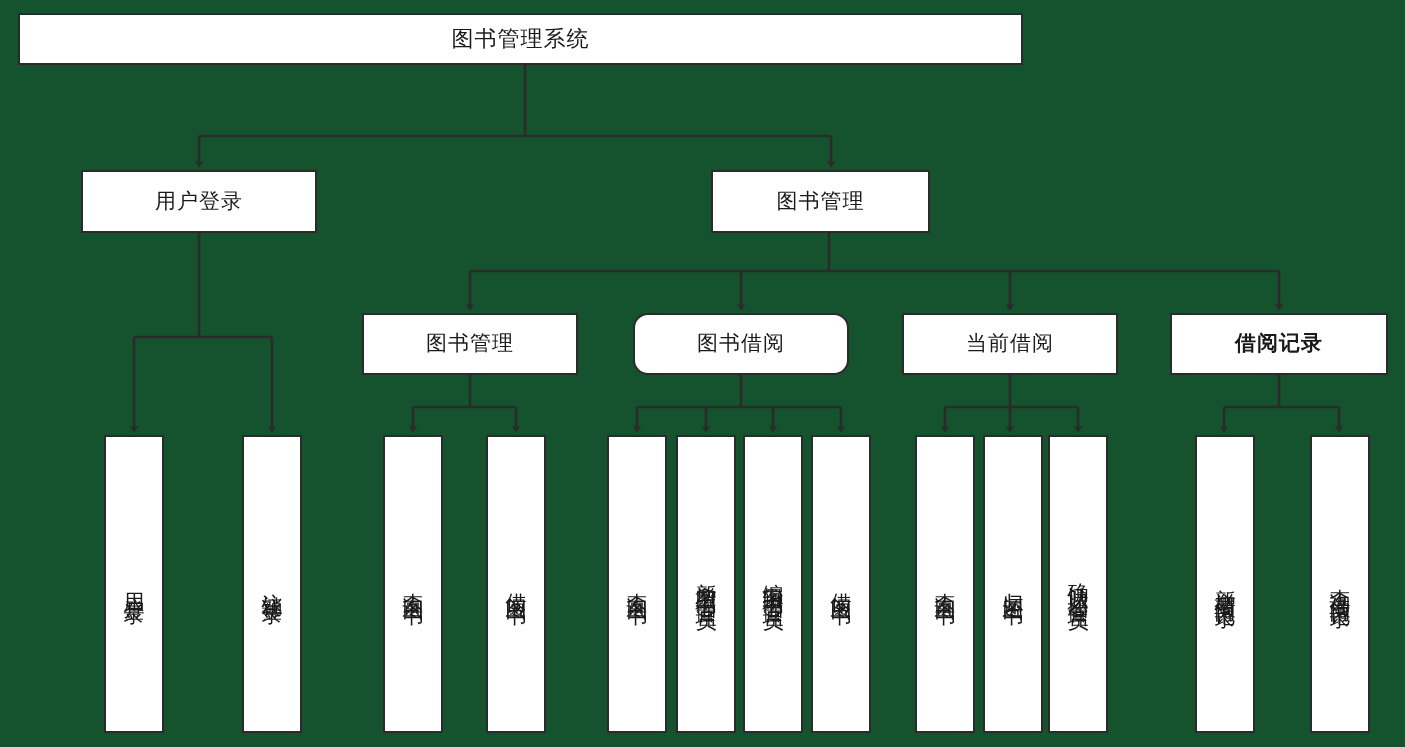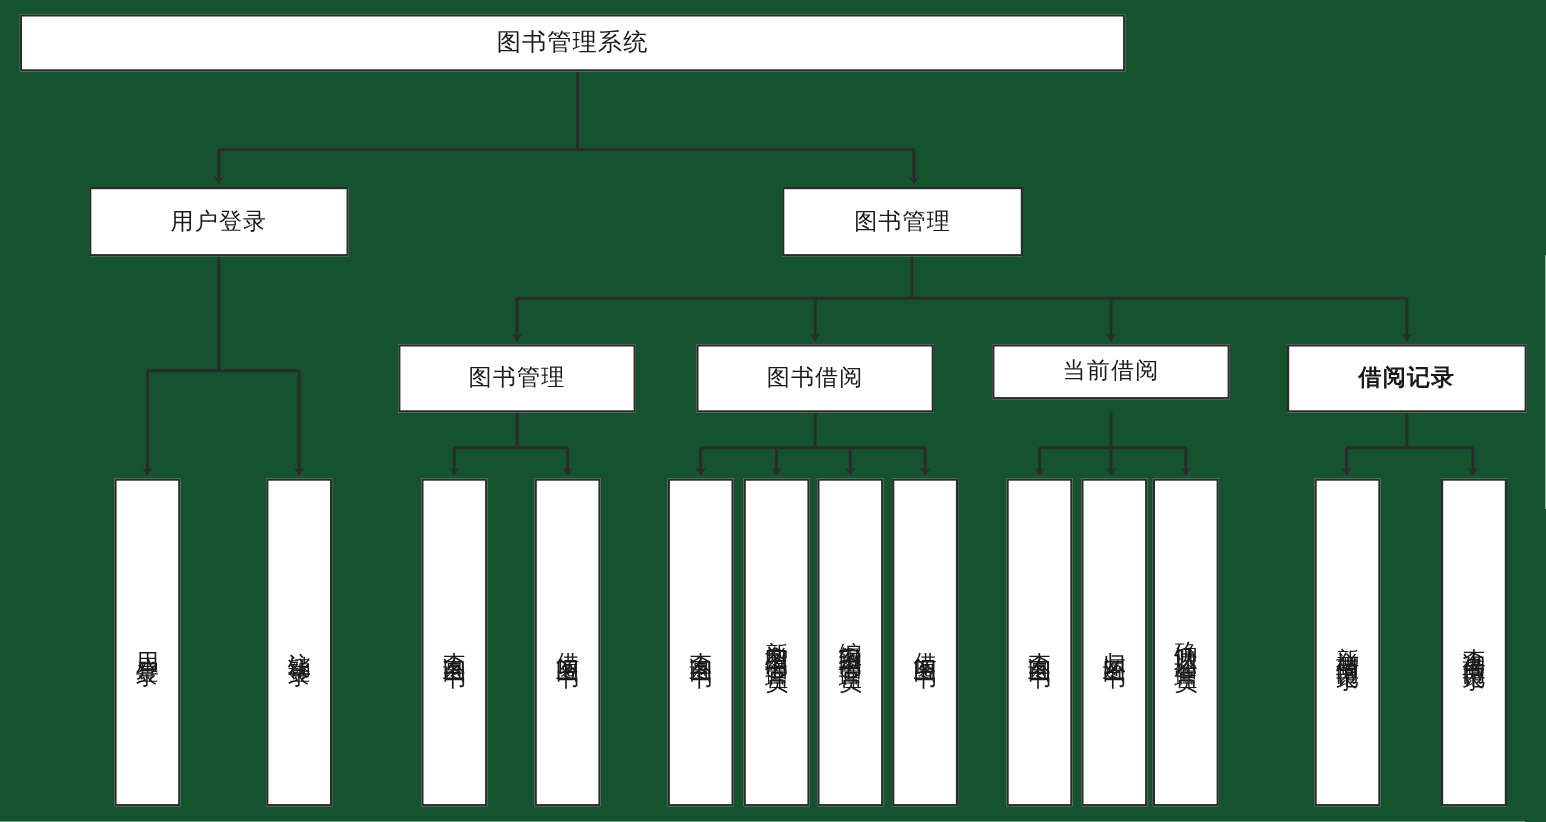--- a/index.html
+++ b/index.html
@@ -116,22 +116,22 @@
       <path d="M1339,407 L1339,429" marker-end="url(#arrow)"></path>
     </g>
   </svg>
 
   <div class="node h root" style="left:18px; top:13px; width:1005px; height:52px;">图书管理系统</div>
 
   <div class="node h" style="left:81px; top:170px; width:236px; height:63px;">用户登录</div>
   <div class="node h" style="left:711px; top:170px; width:219px; height:63px;">图书管理</div>
 
   <div class="node h" style="left:362px; top:313px; width:216px; height:62px;">图书管理</div>
-  <div class="node h" style="left:633px; top:313px; width:216px; height:62px;">图书借阅</div>
-  <div class="node h" style="left:902px; top:313px; width:216px; height:50px;">当前借阅</div>
+  <div class="node h" style="left:633px; top:313px; width:216px; height:62px;border-radius:15px;">图书借阅</div>
+  <div class="node h" style="left:902px; top:313px; width:216px; height:62px;">当前借阅</div>
   <div class="node h" style="left:1170px; top:313px; width:218px; height:62px;font-weight:bold;">借阅记录</div>
 
   <div class="node v" style="left:104px; top:435px; width:60px; height:298px;">用户登录</div>
   <div class="node v" style="left:242px; top:435px; width:60px; height:298px;">注销登录</div>
 
   <div class="node v" style="left:383px; top:435px; width:60px; height:298px;">查询图书</div>
   <div class="node v" style="left:486px; top:435px; width:60px; height:298px;">借阅图书</div>
 
   <div class="node v" style="left:607px; top:435px; width:60px; height:298px;">查询图书</div>
   <div class="node v" style="left:676px; top:435px; width:60px; height:298px;">新增图书（管理员）</div>

